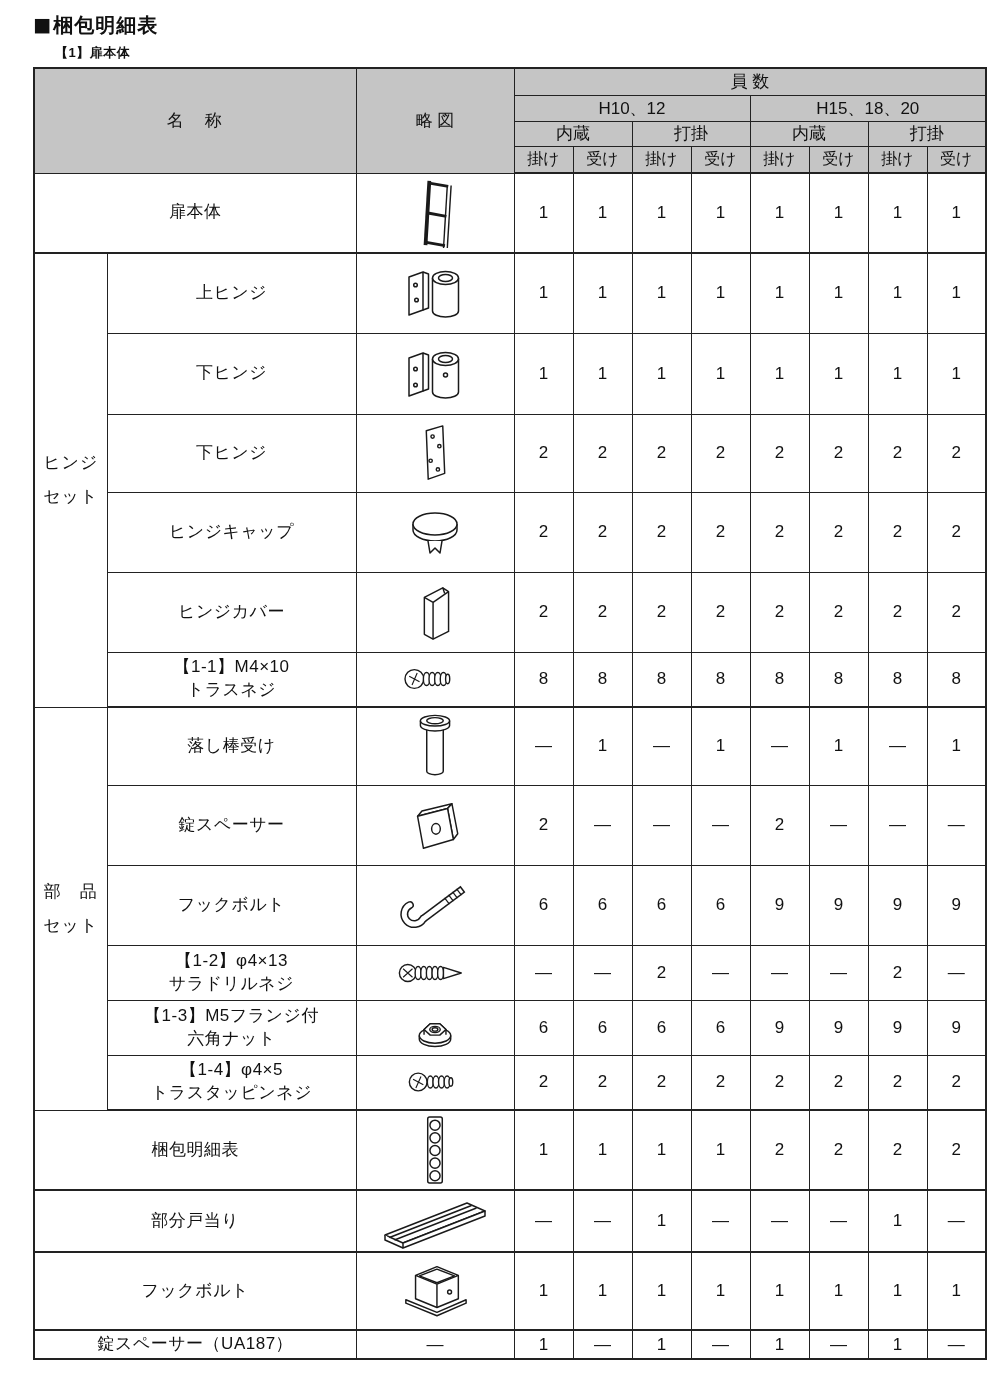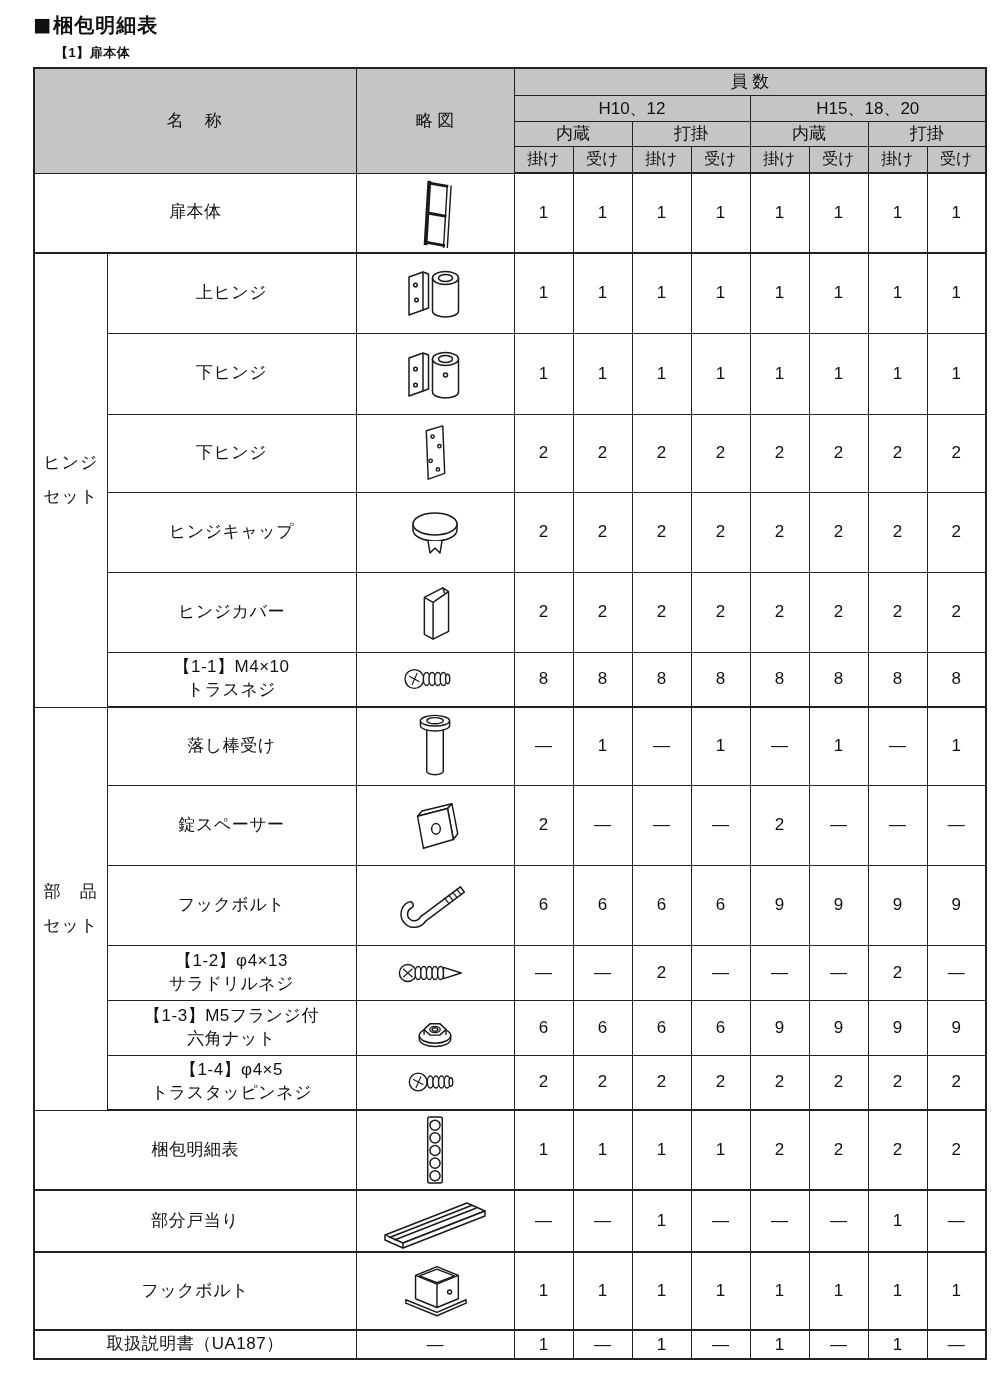--- a/index.html
+++ b/index.html
@@ -509,21 +509,21 @@
           <td class="val">1</td>
           <td class="val">1</td>
           <td class="val">1</td>
           <td class="val">1</td>
           <td class="val">1</td>
           <td class="val">1</td>
           <td class="val">1</td>
           <td class="val">1</td>
         </tr>
         <tr style="height: 29px;">
-          <td colspan="2" class="name-cell full">取扱説明書（UA187）</td>
+          <td colspan="2" class="name-cell full">錠スペーサー（UA187）</td>
           <td class="sketch-cell">—</td>
           <td class="val">1</td>
           <td class="val">—</td>
           <td class="val">1</td>
           <td class="val">—</td>
           <td class="val">1</td>
           <td class="val">—</td>
           <td class="val">1</td>
           <td class="val">—</td>
         </tr>

